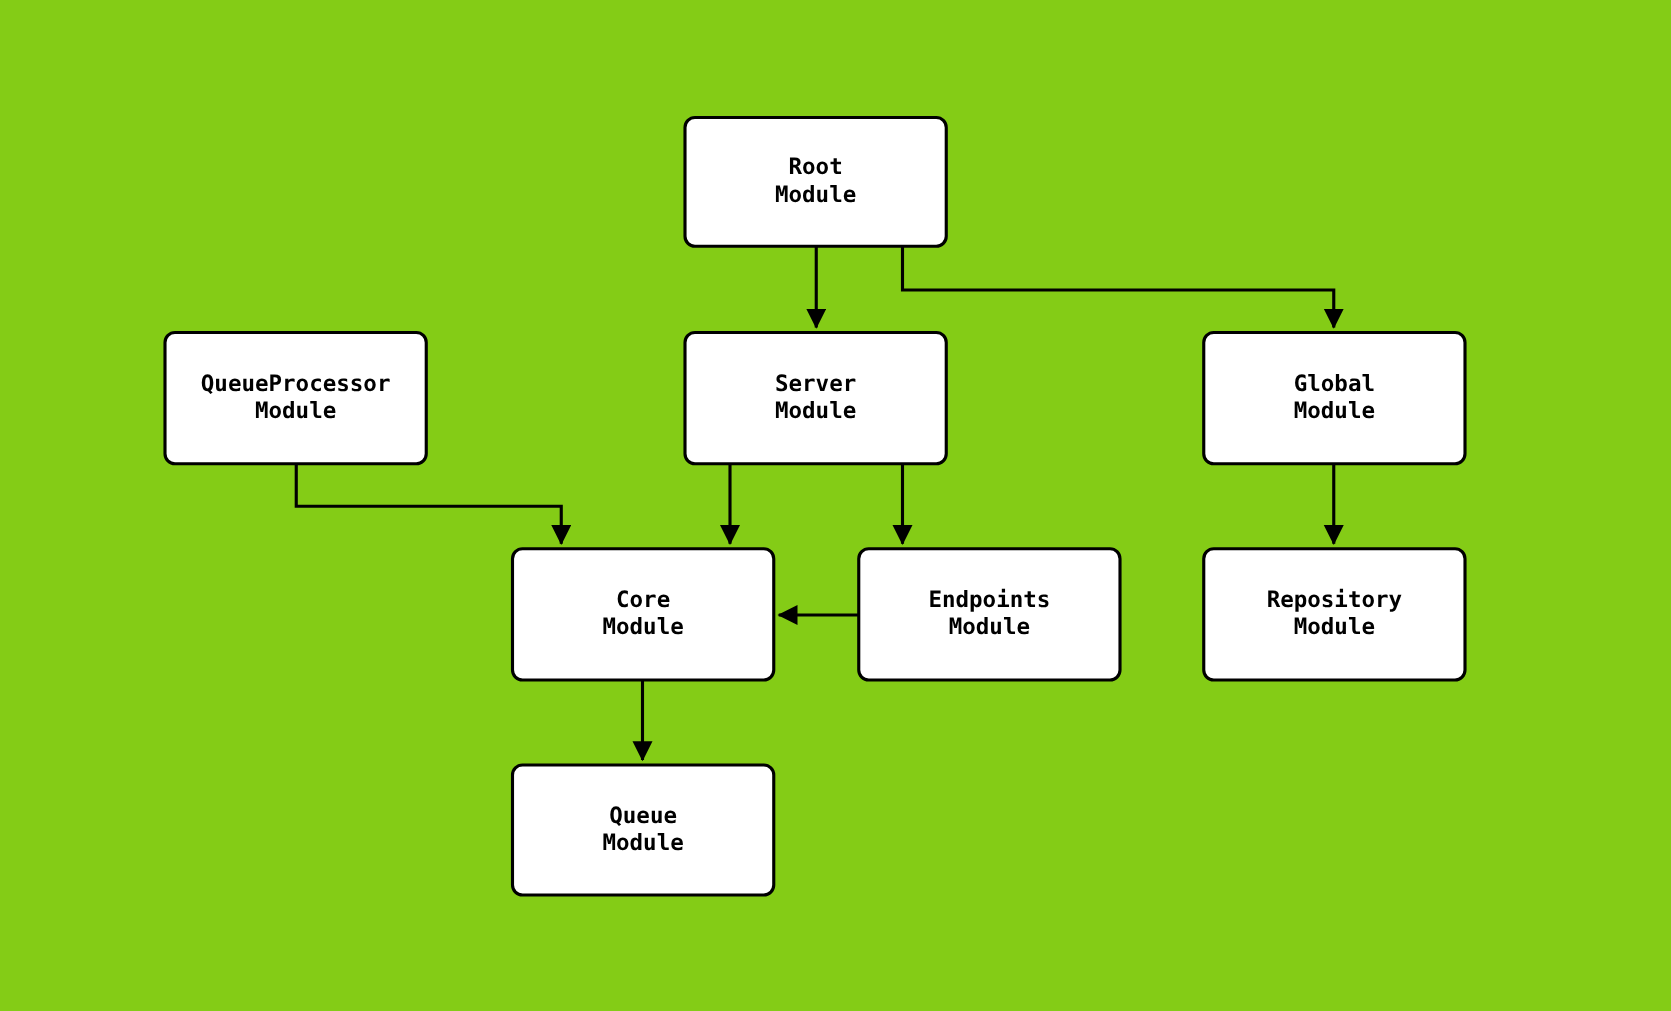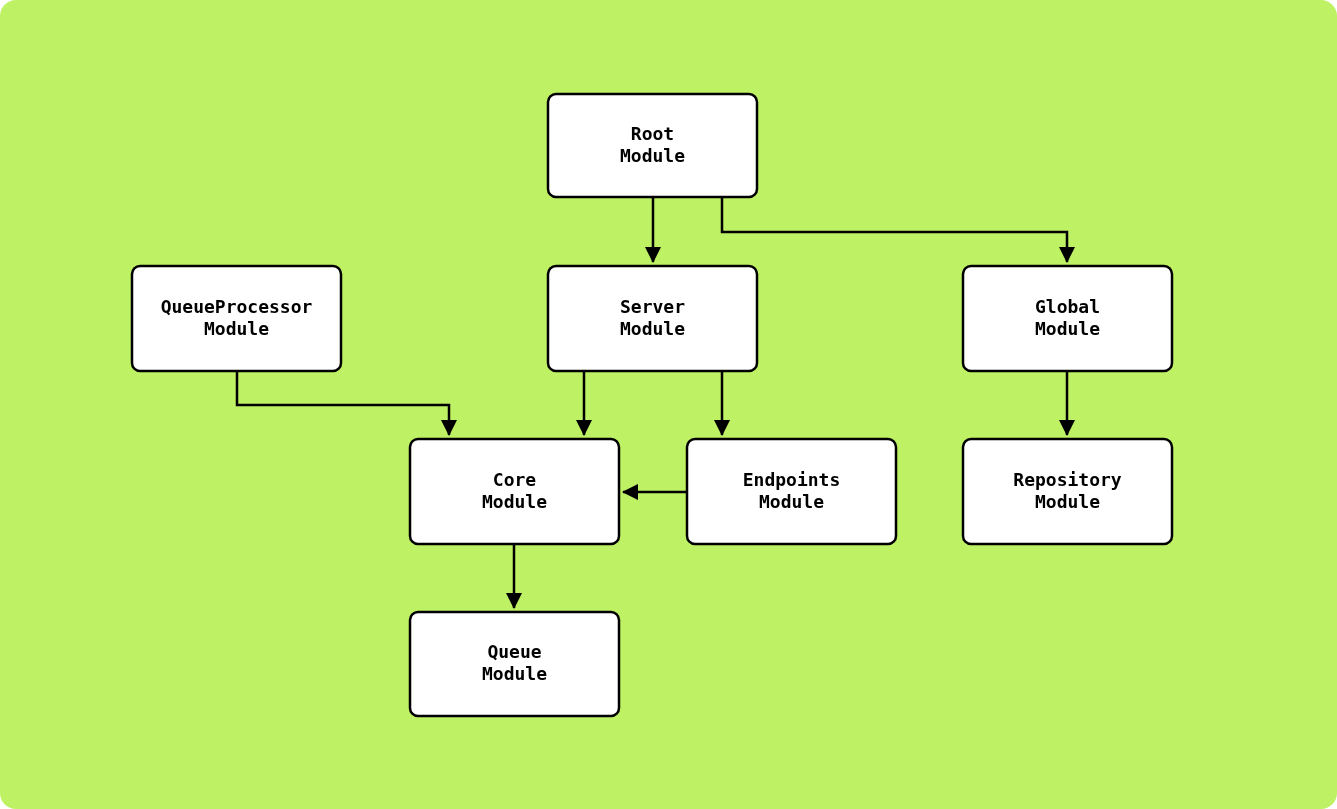--- a/index.html
+++ b/index.html
@@ -4,23 +4,22 @@
 <style>
   html, body {
     margin: 0;
     padding: 0;
     background: #ffffff;
   }
   #canvas {
     position: relative;
     width: 1337px;
     height: 809px;
-    background: #bef264;
+    background: #84cc16;
     overflow: hidden;
-    border-radius: 16px;
   }
   #diagram-svg text {
     font-family: "DejaVu Sans Mono", "Liberation Mono", monospace;
     font-weight: bold;
     font-size: 18px;
     fill: #000000;
   }
 </style>
 </head>
 <body>

